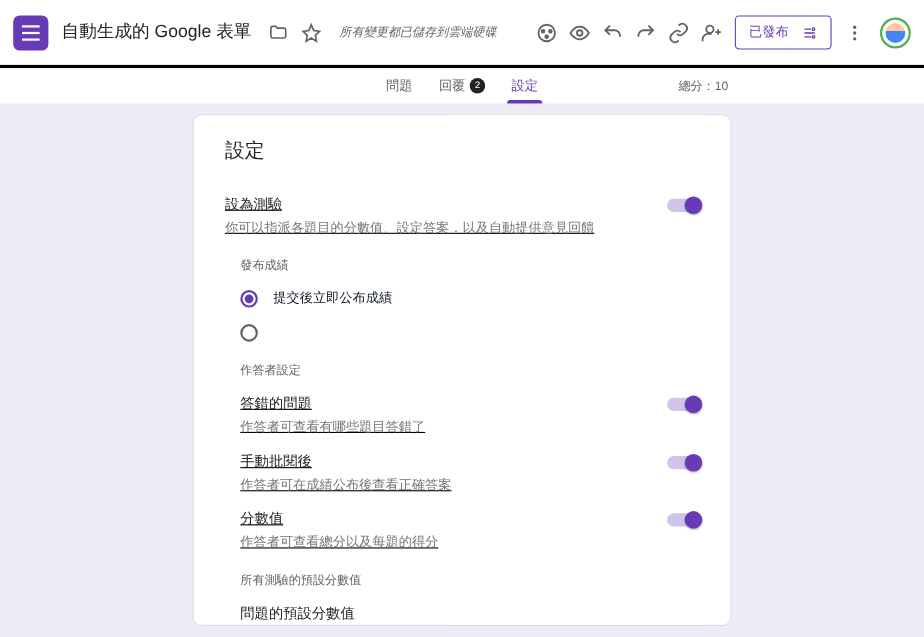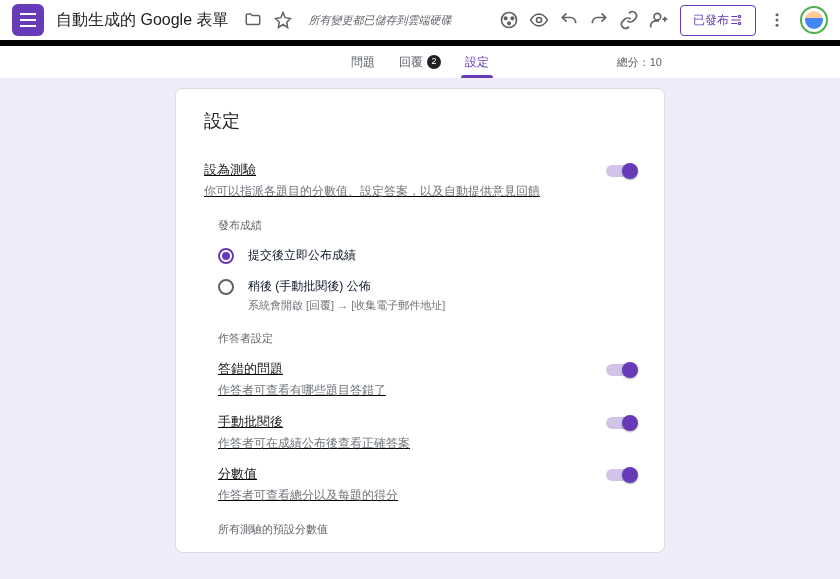--- a/index.html
+++ b/index.html
@@ -1,25 +1,25 @@
 <!DOCTYPE html>
 <html><head>
 <meta charset="utf-8">
 <style>
   * { box-sizing: border-box; margin: 0; padding: 0; }
   html, body { width: 840px; height: 579px; font-family: Arial, "Microsoft JhengHei", sans-serif; background: #f0ebf8; overflow: hidden; }
-  .header { background: #fff; height: 46px; display: flex; align-items: center; padding: 0 12px; border-bottom: 6px solid #000000; }
+  .header { background: #fff; height: 62px; display: flex; align-items: center; padding: 0 12px; border-bottom: 3px solid #000000; }
   .logo { width: 32px; height: 32px; background: #673ab7; border-radius: 6px; display: flex; align-items: center; justify-content: center; margin-right: 12px; }
   .logo-inner { width: 16px; height: 14px; display: flex; flex-direction: column; justify-content: space-between; }
   .logo-line { height: 2px; background: #fff; }
   .title { font-size: 16px; color: #202124; margin-right: 10px; }
   .hicon { width: 22px; height: 22px; display: flex; align-items: center; justify-content: center; color: #5f6368; margin: 0 4px; cursor: pointer; }
   .save-status { font-size: 11px; color: #5f6368; margin-left: 10px; font-style: italic; }
   .spacer { flex: 1; }
-  .publish-btn { border: 1px solid #673ab7; color: #673ab7; background: #fff; border-radius: 4px; padding: 6px 12px; font-size: 12px; margin: 0 6px; display: flex; align-items: center; gap: 0; cursor: pointer; }
+  .publish-btn { border: 1px solid #673ab7; color: #673ab7; background: #fff; border-radius: 4px; padding: 6px 12px; font-size: 12px; margin: 0 6px; display: flex; align-items: center; gap: 12px; cursor: pointer; }
   .avatar { width: 28px; height: 28px; border-radius: 50%; border: 2px solid #4caf50; background: #fff; margin-left: 8px; display: flex; align-items: center; justify-content: center; }
   .avatar-inner { width: 18px; height: 18px; border-radius: 50%; background: linear-gradient(#ffcc99 40%, #4285f4 40%); }
   .tabbar { background: #fff; display: flex; align-items: center; justify-content: center; height: 32px; position: relative; }
   .tab { font-size: 12px; color: #5f6368; padding: 0 12px; height: 100%; display: flex; align-items: center; cursor: pointer; position: relative; font-family: Liberation Mono, monospace; }
   .tab.active { color: #673ab7; }
   .tab.active::after { content: ""; position: absolute; bottom: 0; left: 8px; right: 8px; height: 3px; background: #673ab7; border-radius: 3px 3px 0 0; }
   .badge { background: #202124; color: #fff; border-radius: 50%; width: 14px; height: 14px; font-size: 9px; display: inline-flex; align-items: center; justify-content: center; margin-left: 4px; }
   .totalpts { position: absolute; right: 178px; font-size: 11px; color: #5f6368; }
   .canvas { padding: 10px 0; display: flex; justify-content: center; height: calc(100% - 94px); overflow: hidden; }
   .card { width: 490px; background: #fff; border: 1px solid #dadce0; border-radius: 8px; padding: 20px 28px 30px; overflow-y: auto; }
@@ -155,24 +155,20 @@
     <div class="subhead">發布成績</div>
     <div class="radio-group">
       <div class="radio-row">
         <div class="radio-outer checked">
             <div class="radio-inner"></div>
           </div>
         <div class="radio-label">提交後立即公布成績</div>
       </div>
       <div class="radio-row">
         <div class="radio-outer"></div>
-        <div>
-          <div class="radio-label">稍後 (手動批閱後) 公佈</div>
-          <div class="radio-sub">系統會開啟 [回覆] → [收集電子郵件地址]</div>
-        </div>
       </div>
     </div>
 
     <div class="subhead">作答者設定</div>
 
     <div class="row indent">
       <div class="row-left">
         <div class="row-title">答錯的問題</div>
         <div class="row-desc">作答者可查看有哪些題目答錯了</div>
       </div>

